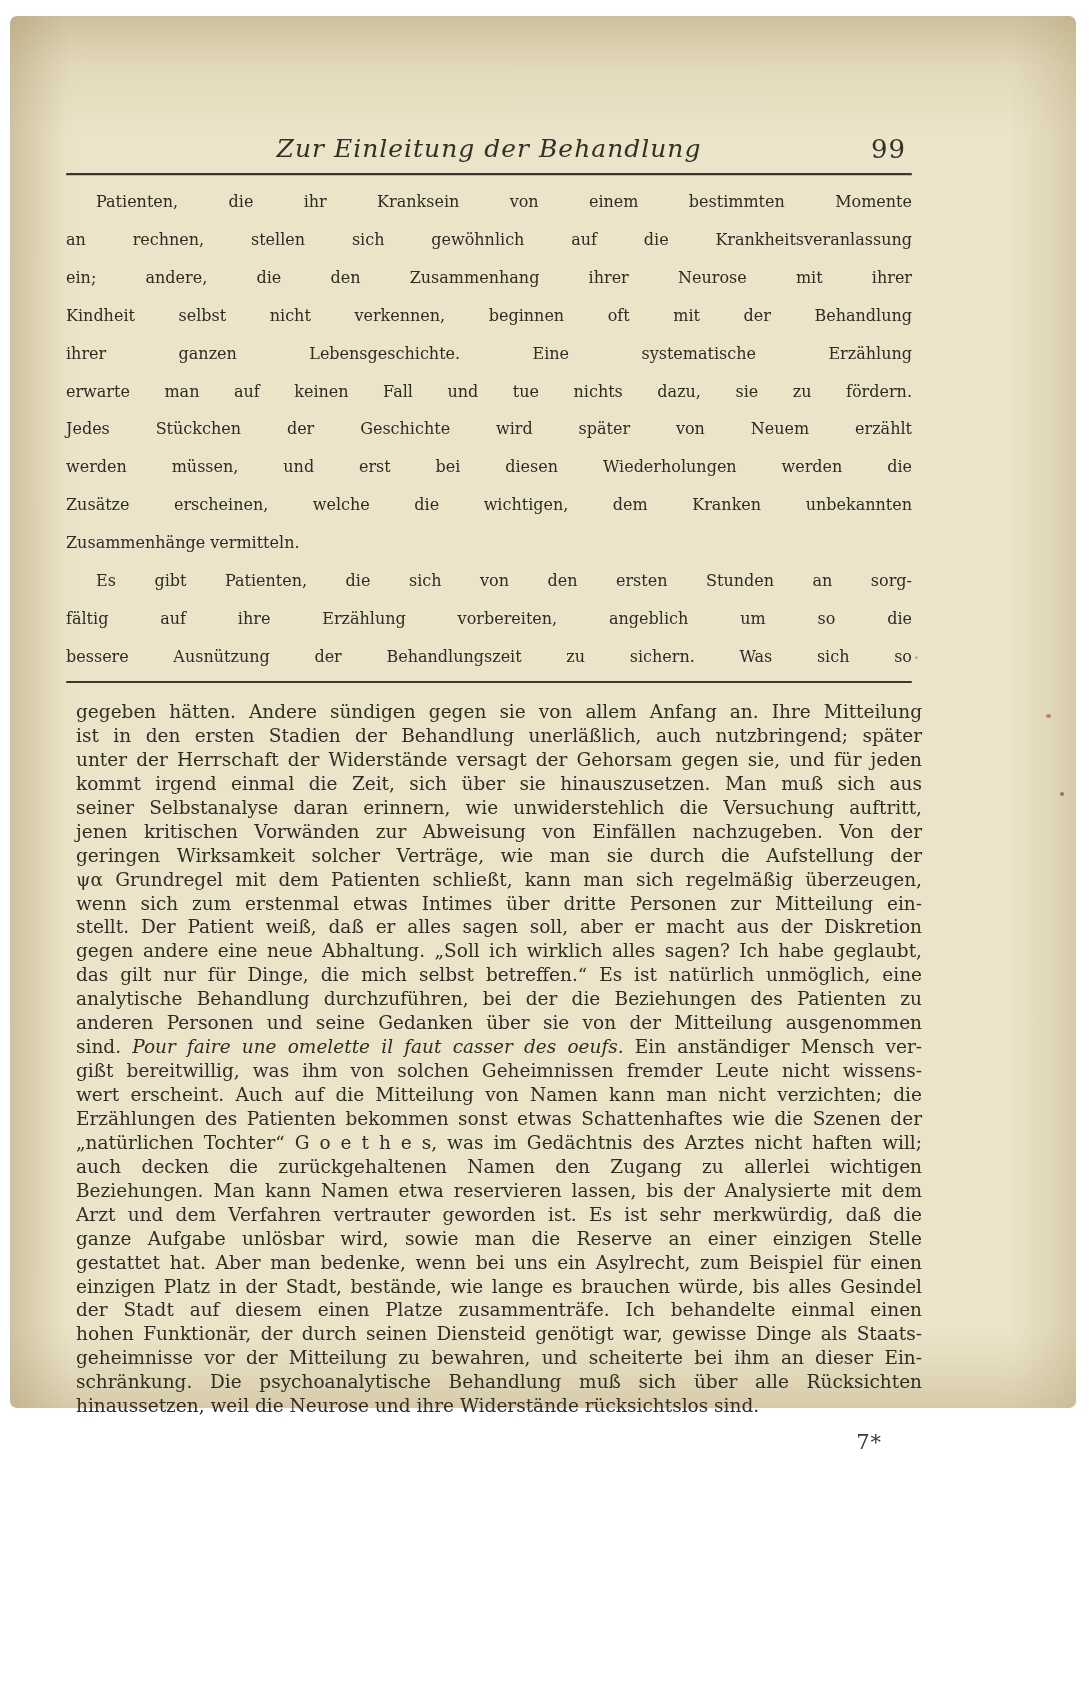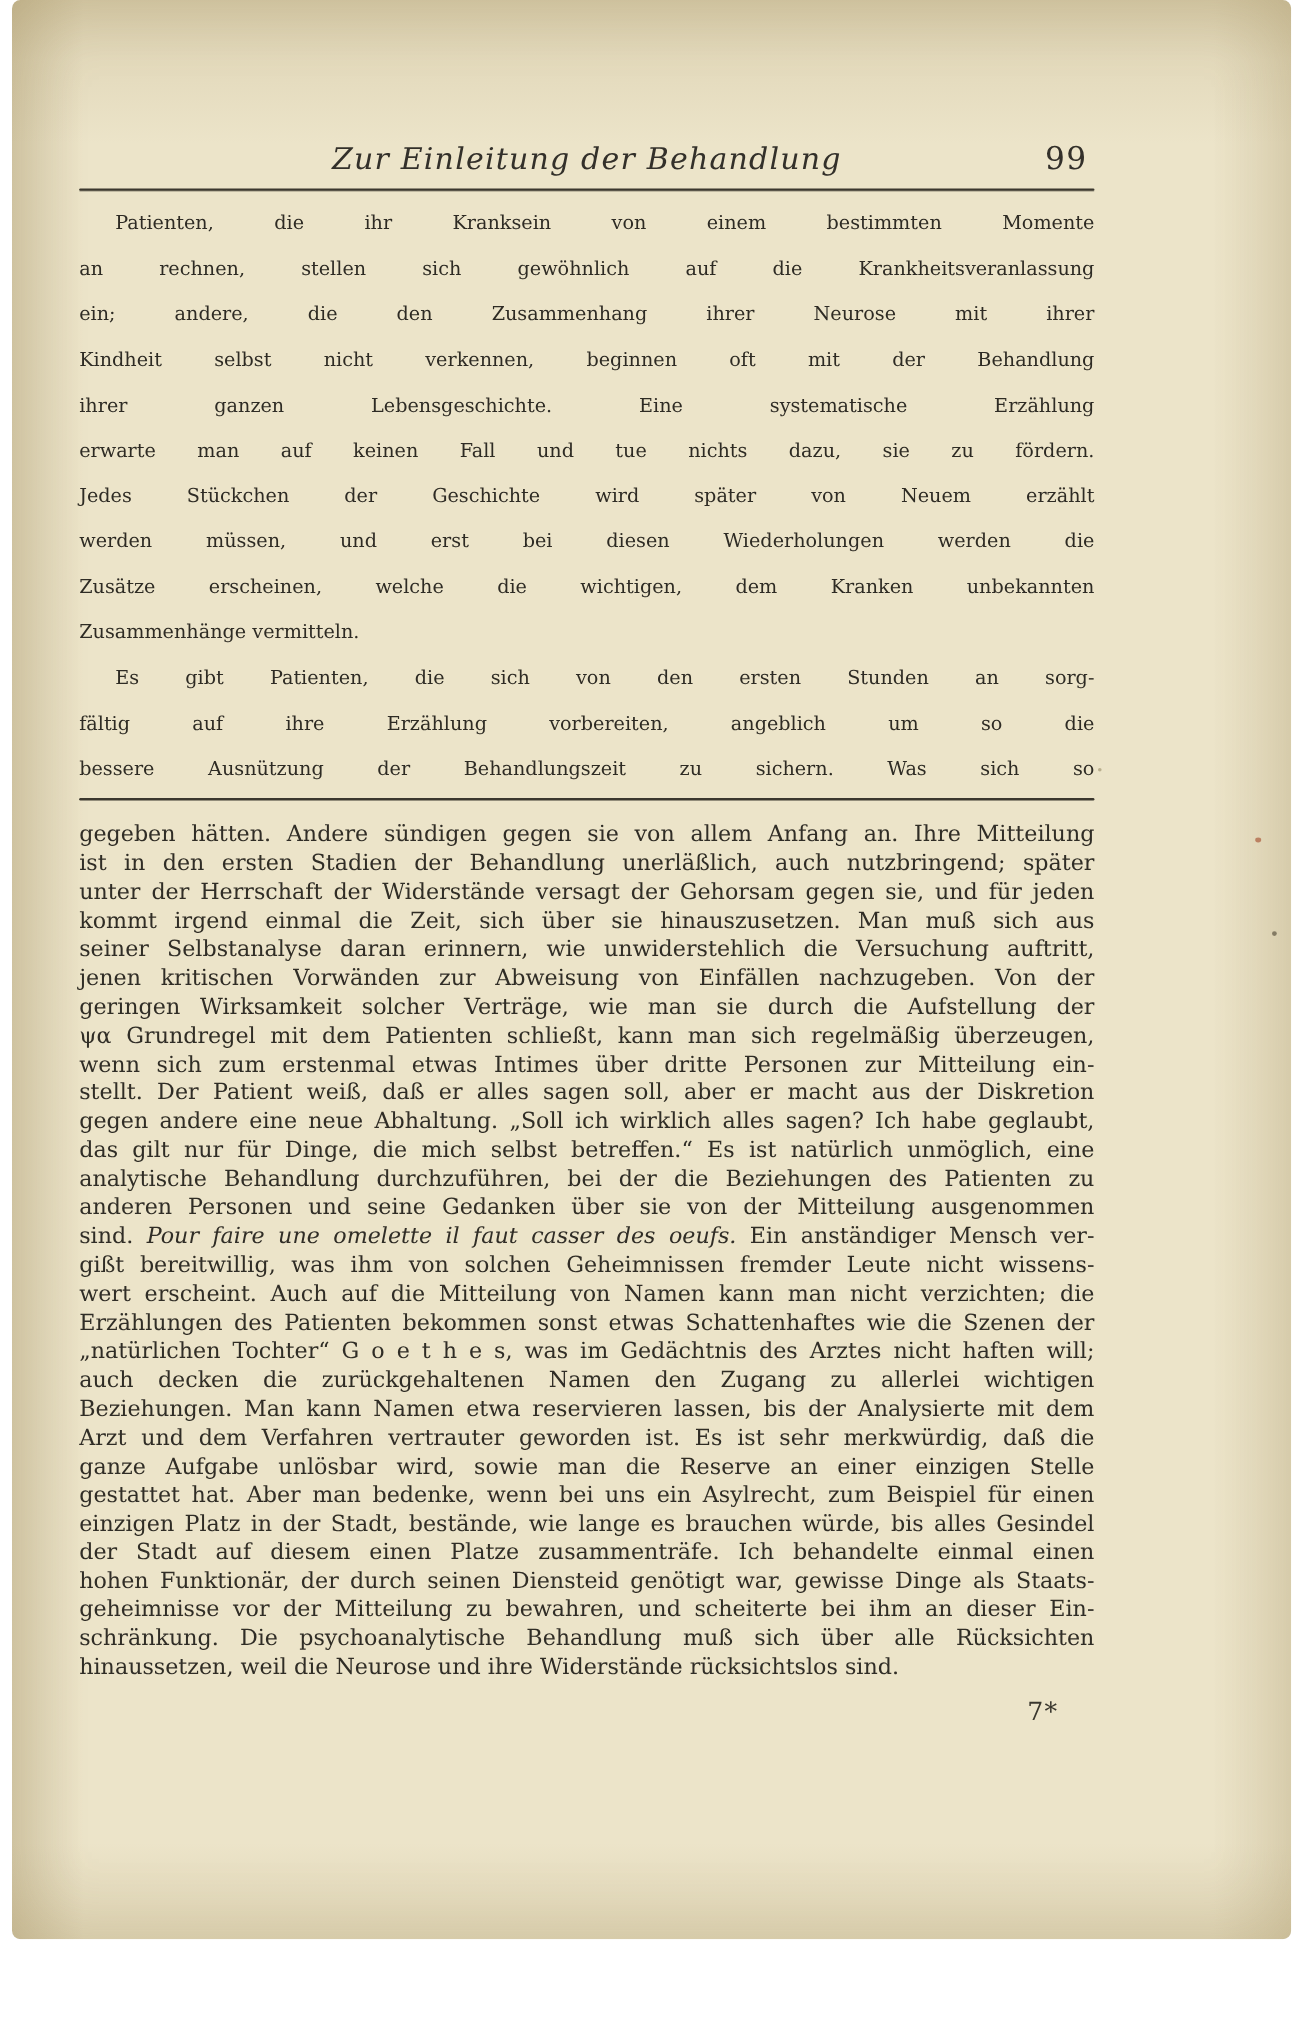--- a/index.html
+++ b/index.html
@@ -4,21 +4,21 @@
 <style>
   html,body{margin:0;padding:0;}
   body{
     width:1090px;height:1695px;
     background:#ffffff;
     position:relative;
     font-family:"DejaVu Serif", serif;
     overflow:hidden;
   }
   .page{
-    position:absolute;left:10px;top:0;width:1066px;height:1616px;
+    position:absolute;left:10px;top:16px;width:1066px;height:1392px;
     border-radius:7px;
     background:
       linear-gradient(180deg, rgba(160,140,92,0.32) 0px, rgba(160,140,92,0.12) 50px, rgba(160,140,92,0) 120px),
       linear-gradient(0deg, rgba(160,140,92,0.20) 0px, rgba(160,140,92,0) 80px),
       linear-gradient(90deg, rgba(146,126,80,0.26) 0px, rgba(146,126,80,0) 60px),
       linear-gradient(270deg, rgba(146,126,80,0.16) 0px, rgba(146,126,80,0) 65px),
       #ece4c9;
     box-shadow: inset 0 0 60px rgba(170,150,100,0.25);
     color:#2e2b24;
   }
@@ -30,21 +30,21 @@
     color:#33302a;
   }
   .page-number{
     position:absolute;right:6px;top:0;
     font-size:26px;line-height:38px;color:#33302a;letter-spacing:1px;
   }
   .rule{position:absolute;left:56px;width:846px;height:2px;background:#3b372e;border-radius:1px;}
   .rule-header{top:157px;box-shadow:0 1px 0 rgba(59,55,46,0.25);}
   .rule-footnote{top:665px;}
   .main-text{top:167px;font-size:16px;line-height:37.9px;}
-  .footnote-text{top:684px;font-size:18.5px;line-height:23.93px;color:#302d26;}
+  .footnote-text{top:684px;font-size:18.5px;line-height:23.93px;color:#302d26;margin-left:10px;}
   .line{
     text-align:justify;
     
     text-align-last:justify;
     white-space:normal;
     overflow:visible;
   }
   .line.flush{text-align-last:left;}
   .line.indent{text-indent:30px;}
   .line i{font-style:italic;}

